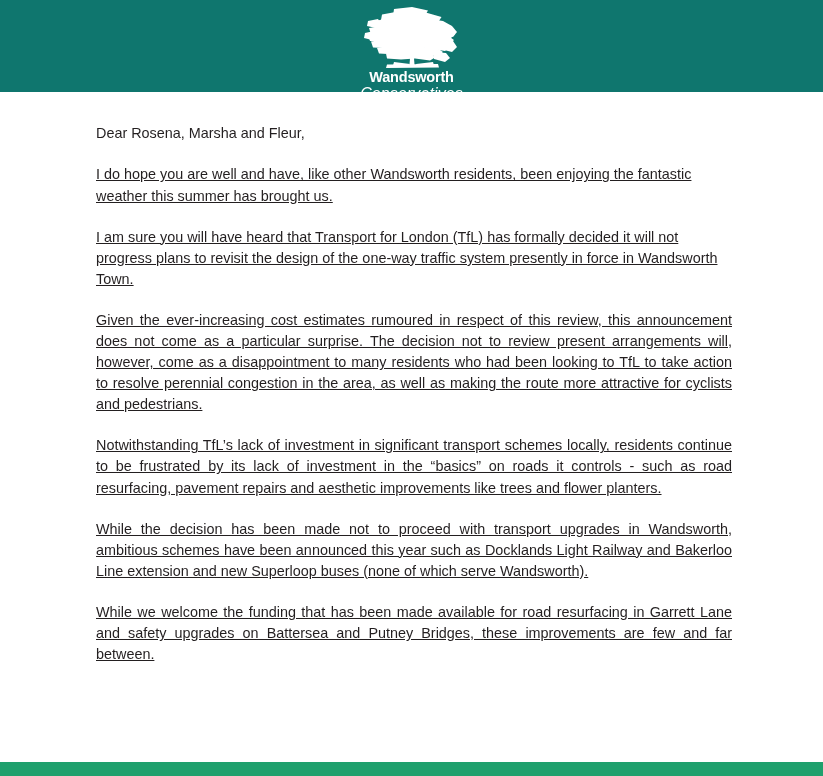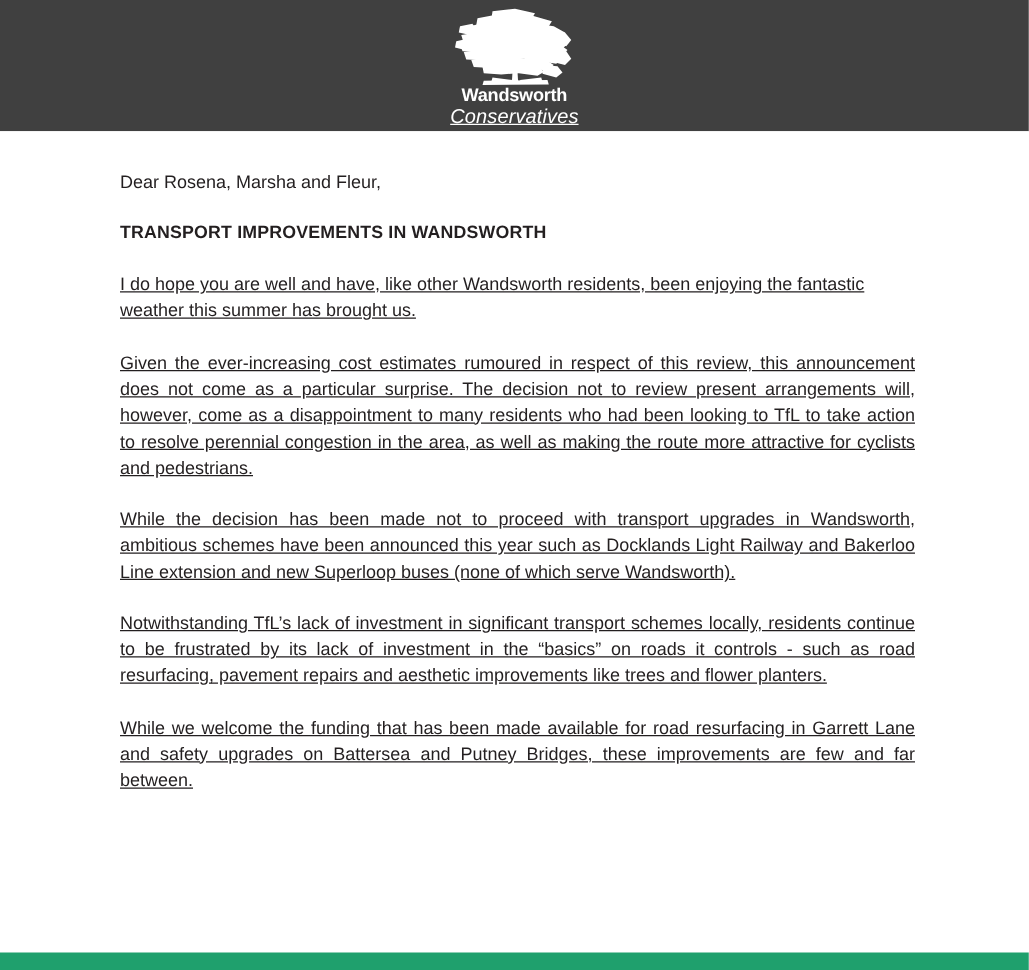--- a/index.html
+++ b/index.html
@@ -12,22 +12,22 @@
     height: 776px;
     font-family: "Liberation Sans", sans-serif;
     color: #231f20;
     overflow: hidden;
     position: relative;
   }
 
   
   .header-banner {
     width: 823px;
-    height: 105px;
-    background: #404040;
+    height: 92px;
+    background: #0f766e;
     position: relative;
     box-sizing: border-box;
   }
 
   .logo-block {
     position: absolute;
     left: 50%;
     top: 6px;
     transform: translateX(-50%);
     width: 120px;
@@ -154,24 +154,24 @@
       <span class="logo-line-2">Conservatives</span>
     </div>
   </div>
 </div>
 
 <div class="letter-page">
   <div class="letter-body">
 
     <p class="salutation">Dear Rosena, Marsha and Fleur,</p>
 
-    <p class="subject-line">TRANSPORT IMPROVEMENTS IN WANDSWORTH</p>
 
     <p class="para">I do hope you are well and have, like other Wandsworth residents, been enjoying the fantastic weather this summer has brought us.</p>
+    <p class="para">I am sure you will have heard that Transport for London (TfL) has formally decided it will not progress plans to revisit the design of the one-way traffic system presently in force in Wandsworth Town.</p>
     <p class="para justified">Given the ever-increasing cost estimates rumoured in respect of this review, this announcement does not come as a particular surprise. The decision not to review present arrangements will, however, come as a disappointment to many residents who had been looking to TfL to take action to resolve perennial congestion in the area, as well as making the route more attractive for cyclists and pedestrians.</p>
+    <p class="para justified">Notwithstanding TfL’s lack of investment in significant transport schemes locally, residents continue to be frustrated by its lack of investment in the “basics” on roads it controls - such as road resurfacing, pavement repairs and aesthetic improvements like trees and flower planters.</p>
     <p class="para justified">While the decision has been made not to proceed with transport upgrades in Wandsworth, ambitious schemes have been announced this year such as Docklands Light Railway and Bakerloo Line extension and new Superloop buses (none of which serve Wandsworth).</p>
-    <p class="para justified">Notwithstanding TfL’s lack of investment in significant transport schemes locally, residents continue to be frustrated by its lack of investment in the “basics” on roads it controls - such as road resurfacing, pavement repairs and aesthetic improvements like trees and flower planters.</p>
     <p class="para justified">While we welcome the funding that has been made available for road resurfacing in Garrett Lane and safety upgrades on Battersea and Putney Bridges, these improvements are few and far between.</p>
 
   </div>
 </div>
 
 <div class="footer-bar"></div>
 
 </body></html>

